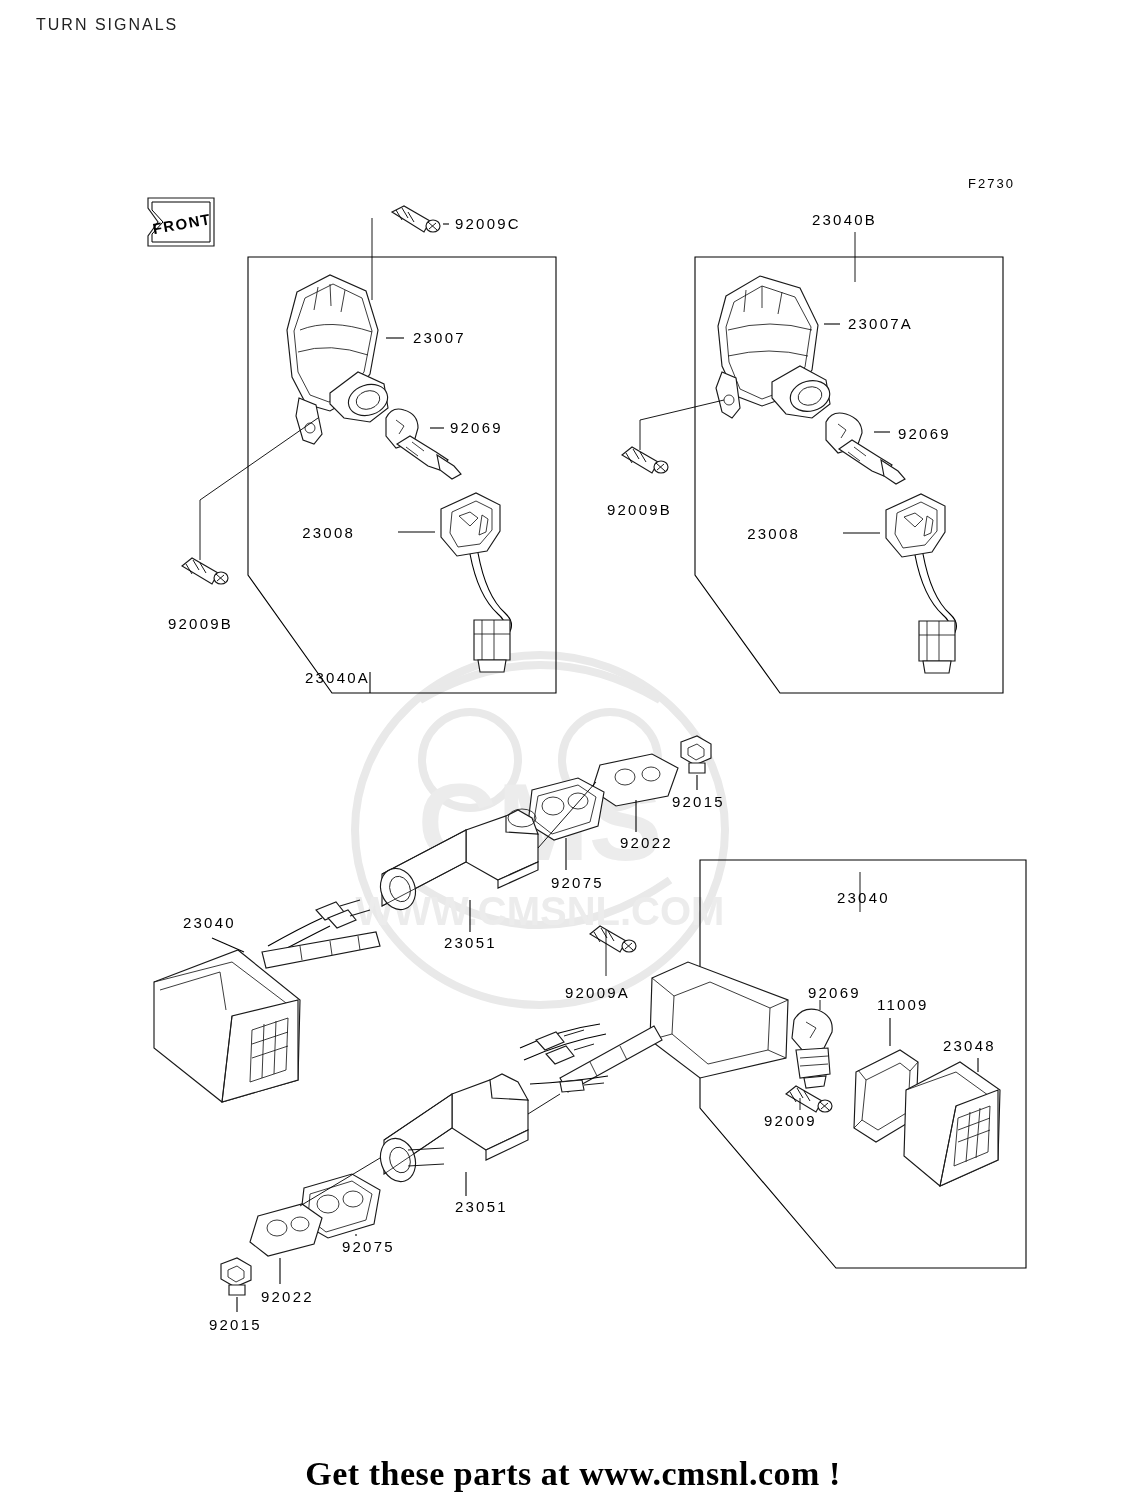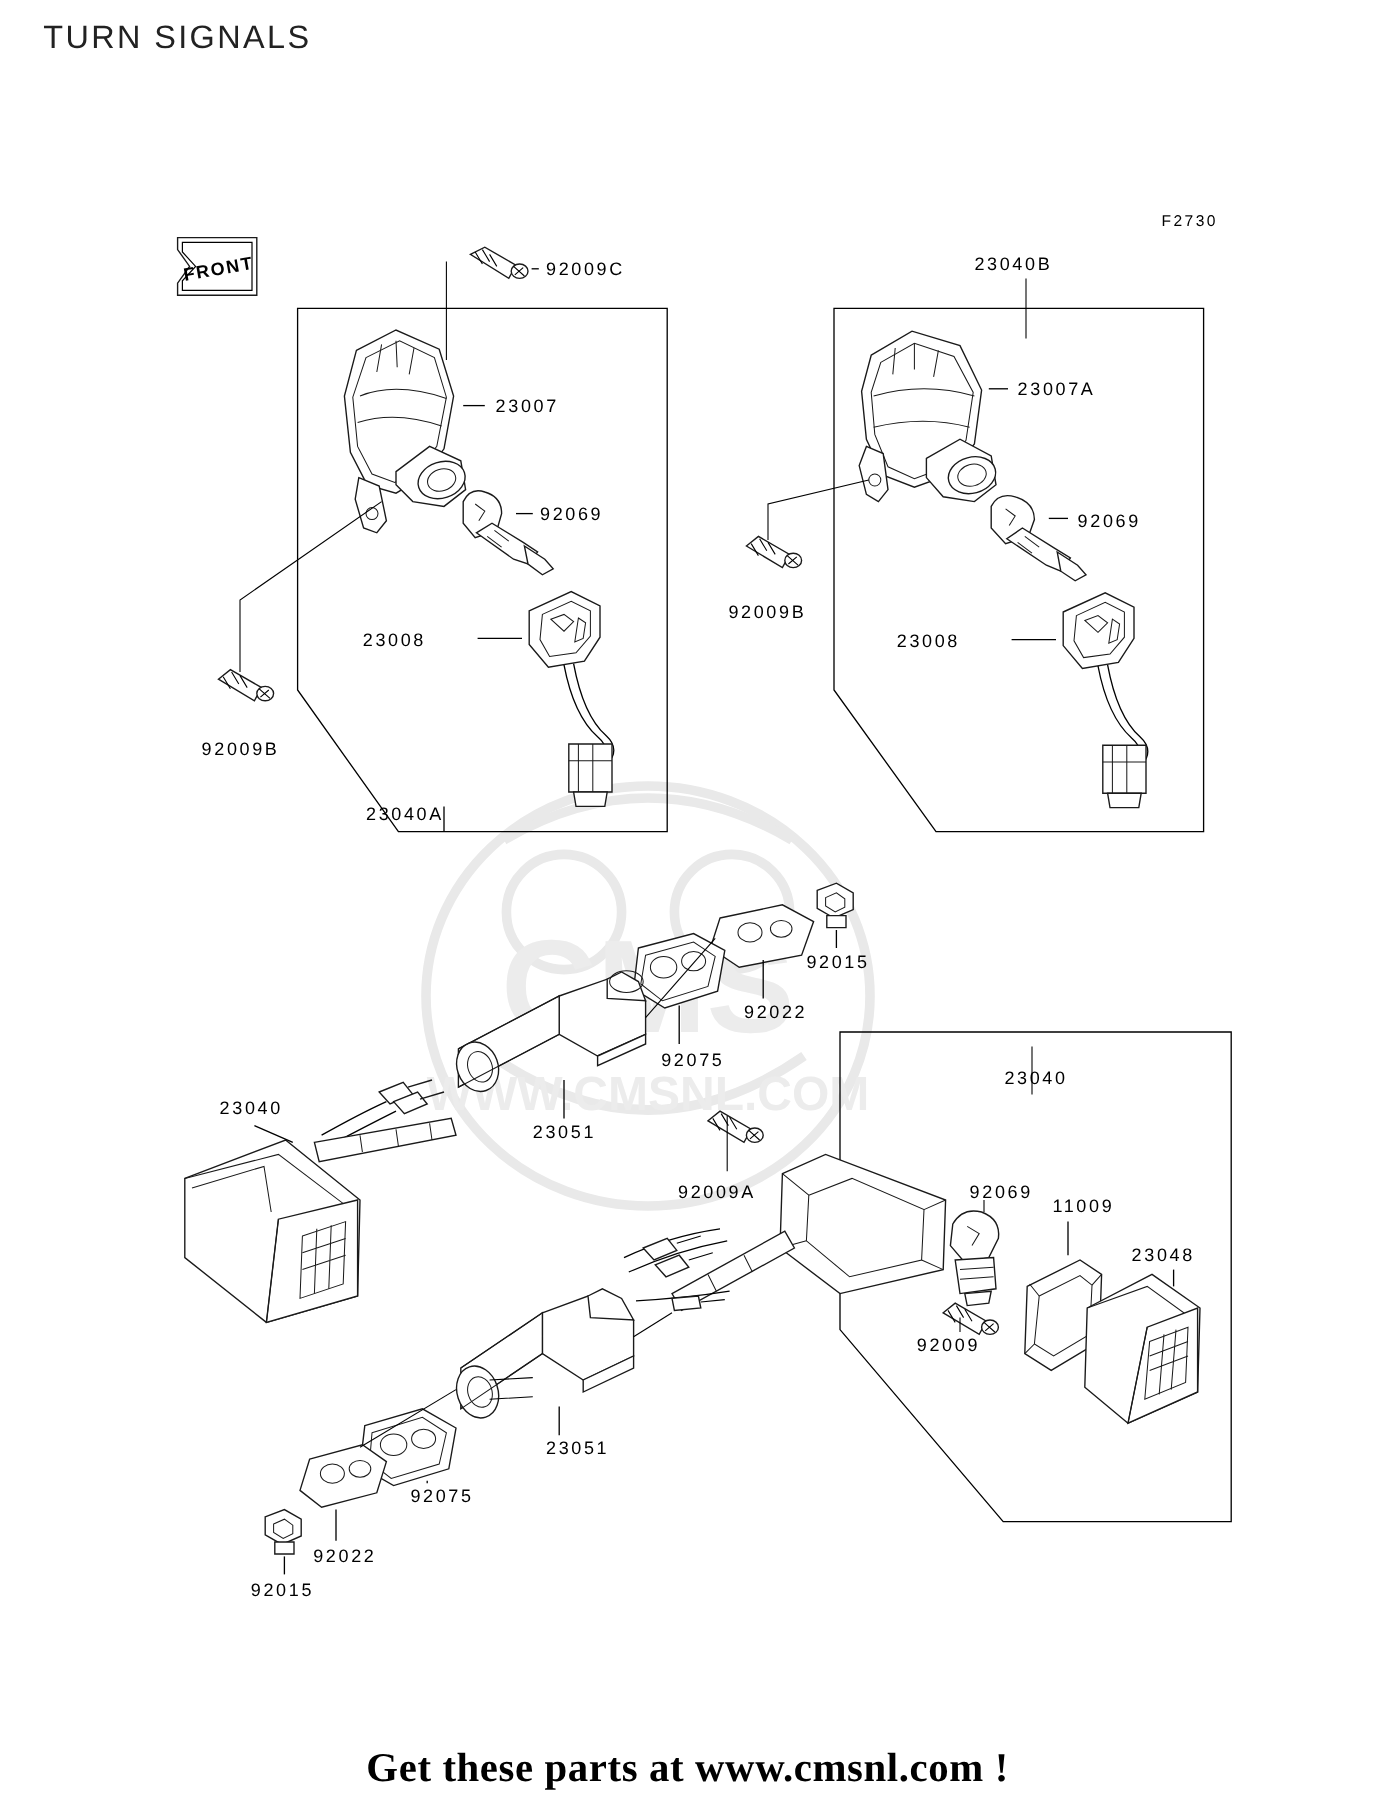--- a/index.html
+++ b/index.html
@@ -17,21 +17,21 @@
   }
   #page {
     position: relative;
     width: 1146px;
     height: 1500px;
   }
   #page-title {
     position: absolute;
     left: 36px;
     top: 16px;
-    font-size: 27px;
+    font-size: 16px;
     letter-spacing: 2px;
     color: #222;
   }
   #diagram-svg {
     position: absolute;
     left: 0;
     top: 0;
     width: 1146px;
     height: 1500px;
   }

